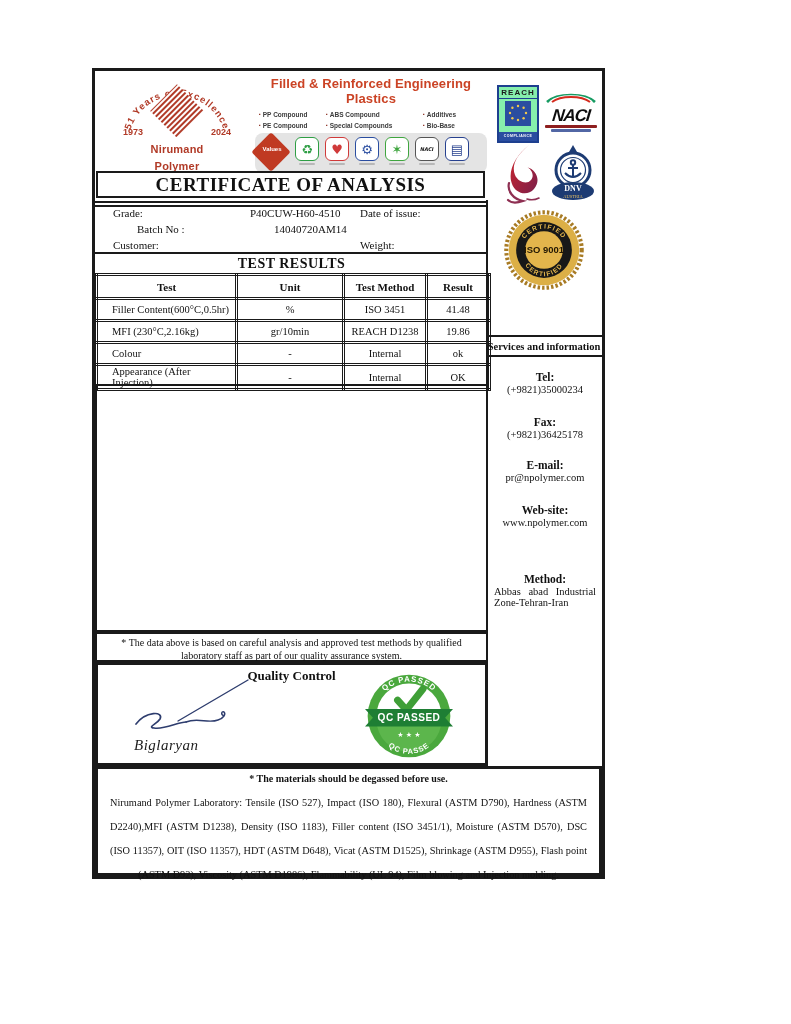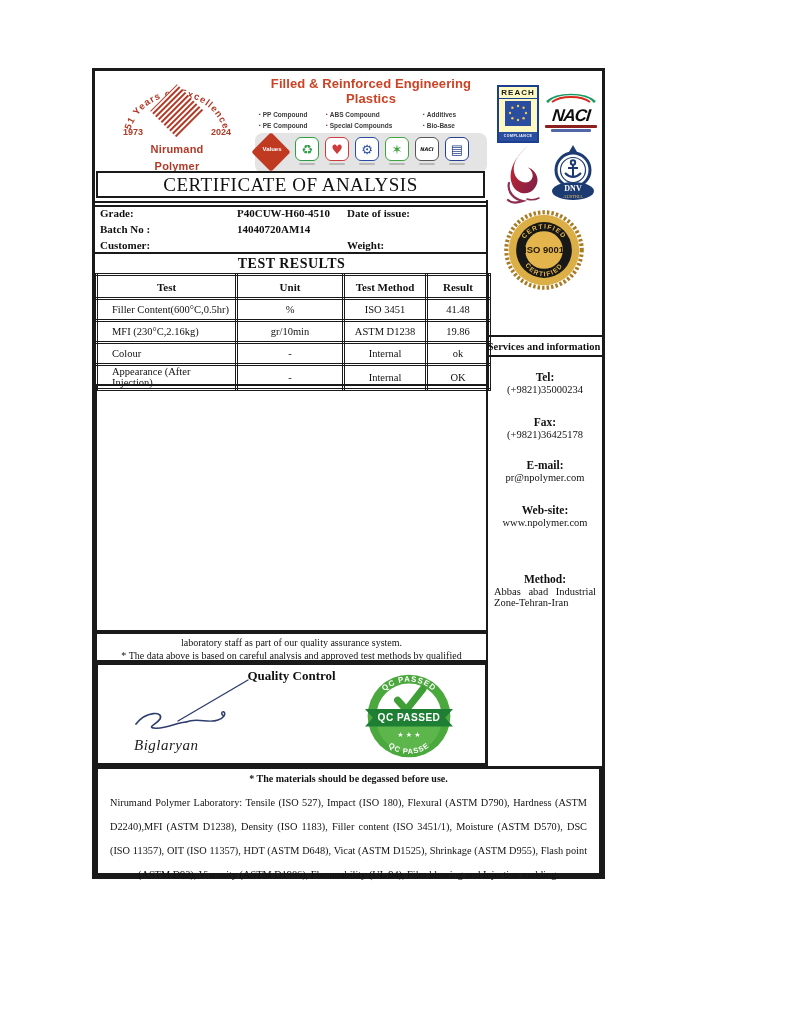--- a/index.html
+++ b/index.html
@@ -36,42 +36,42 @@
                   color:#fff; font-family:"Liberation Sans", sans-serif; font-weight:700;
                   font-size:6px; transform:rotate(0deg); }
   .tile-row { position:absolute; left:40px; top:4px; display:flex; gap:6px; }
   .tile { width:24px; height:24px; background:#fff; border-radius:6px; border:1.5px solid #9aa0a6;
           display:flex; align-items:center; justify-content:center;
           font-size:13px; line-height:1; font-family:"DejaVu Sans", sans-serif; }
   .tile-cap { width:16px; height:2px; background:#b8b8b8; margin:2px auto 0; border-radius:1px; }
 
   
   .reach { left:402px; top:14px; width:42px; height:58px; border:2px solid #1d3f8f;
-           background:#fef9c3; text-align:center; }
+           background:#86efac; text-align:center; }
   .reach-word { font-family:"Liberation Sans", sans-serif; font-weight:900; font-size:8px;
                 letter-spacing:1px; color:#1a1a1a; border-bottom:1px solid #1d3f8f; padding:1px 0; }
   .reach-sq { width:26px; height:25px; background:#2a4da0; margin:2px auto; position:relative; }
   .reach-strip { position:absolute; bottom:0; left:0; right:0; height:9px; background:#2a4da0;
                  color:#fff; font-family:"Liberation Sans", sans-serif; font-size:3.5px;
                  letter-spacing:.5px; line-height:9px; font-weight:700; }
   .naci { left:446px; top:18px; width:60px; height:54px; text-align:center; }
   .naci-word { font-family:"Liberation Sans", sans-serif; font-weight:900; font-style:italic;
                font-size:17px; line-height:17px; color:#0d0d0d; transform:skewX(-6deg);
                letter-spacing:-1px; }
   .naci-bar1 { height:3px; background:#8e1f1f; margin:1px 4px 1px 4px; border-radius:1px; }
   .naci-bar2 { height:3px; background:#27418f; margin:0 10px; border-radius:1px; opacity:.8; }
 
   
   .title-box { left:1px; top:100px; width:389px; height:27px; border:2px solid #1a1a1a;
                display:flex; align-items:center; justify-content:center; }
-  .title-text { font-weight:400; font-size:19px; letter-spacing:.5px; }
+  .title-text { font-weight:700; font-size:19px; letter-spacing:.5px; }
   .double-rule { left:0; top:130px; width:393px; height:6px;
                  border-top:2px solid #1a1a1a; border-bottom:2px solid #1a1a1a; }
 
-  .info-row { left:2px; width:391px; height:16px; font-size:11px; font-weight:700; }
+  .info-row { left:15px; width:391px; height:16px; font-size:11px; font-weight:400; }
   .info-label { position:absolute; left:3px; }
   .info-value { position:absolute; left:140px; }
   .info-right { position:absolute; left:250px; }
 
   .results-bar { left:0; top:181px; width:393px; height:21px; border-top:2px solid #1a1a1a;
                  display:flex; align-items:center; justify-content:center;
                  font-weight:700; font-size:14px; letter-spacing:.5px; }
 
   table.results { position:absolute; left:0; top:202px; width:393px; border-collapse:collapse;
                   table-layout:fixed; }
@@ -264,21 +264,21 @@
     <div class="abs title-box">
       <span class="title-text">CERTIFICATE OF ANALYSIS</span>
     </div>
     <div class="abs double-rule"></div>
 
     <div class="abs info-row" style="top:136px;">
       <span class="info-label">Grade:</span>
       <span class="info-value">P40CUW-H60-4510</span>
       <span class="info-right">Date of issue:</span>
     </div>
-    <div class="abs info-row" style="top:152px;">
+    <div class="abs info-row" style="top:152px;margin-left:24px;">
       <span class="info-label">Batch No :</span>
       <span class="info-value">14040720AM14</span>
     </div>
     <div class="abs info-row" style="top:168px;">
       <span class="info-label">Customer:</span>
       <span class="info-right">Weight:</span>
     </div>
 
     <div class="abs results-bar">TEST RESULTS</div>
 
@@ -298,43 +298,43 @@
       </tr>
       <tr>
         <td class="tname">Filler Content(600°C,0.5hr)</td>
         <td>%</td>
         <td>ISO 3451</td>
         <td>41.48</td>
       </tr>
       <tr>
         <td class="tname">MFI (230°C,2.16kg)</td>
         <td>gr/10min</td>
-        <td>ASTM D1238</td>
+        <td>REACH D1238</td>
         <td>19.86</td>
       </tr>
       <tr>
         <td class="tname">Colour</td>
         <td>-</td>
         <td>Internal</td>
         <td>ok</td>
       </tr>
       <tr>
         <td class="tname">Appearance (After Injection)</td>
         <td>-</td>
         <td>Internal</td>
         <td>OK</td>
       </tr>
     </tbody>
       </table>
 
     <div class="abs blank-box"></div>
 
     <div class="abs footnote">
+      <div>* The data  above is based on careful analysis and approved test methods by qualified</div>
       <div>laboratory staff as part of our quality assurance system.</div>
-      <div>* The data  above is based on careful analysis and approved test methods by qualified</div>
     </div>
 
     <div class="abs qc-box">
       <div class="qc-title">Quality Control</div>
 
       <svg class="abs" style="left:22px;top:12px;" width="140" height="58" viewBox="0 0 140 58">
         <g stroke="#2e3d6e" fill="none" stroke-linecap="round">
           <path d="M128,3 L58,44" stroke-width="1.4"></path>
           <path d="M16,47 C26,34 44,34 40,42 C37,47 27,50 34,51 C44,53 58,45 66,45" stroke-width="1.7"></path>
           <path d="M66,45 C78,40 88,47 98,43 C104,41 106,37 104,35 C102,34 100,37 104,39" stroke-width="1.4"></path>

